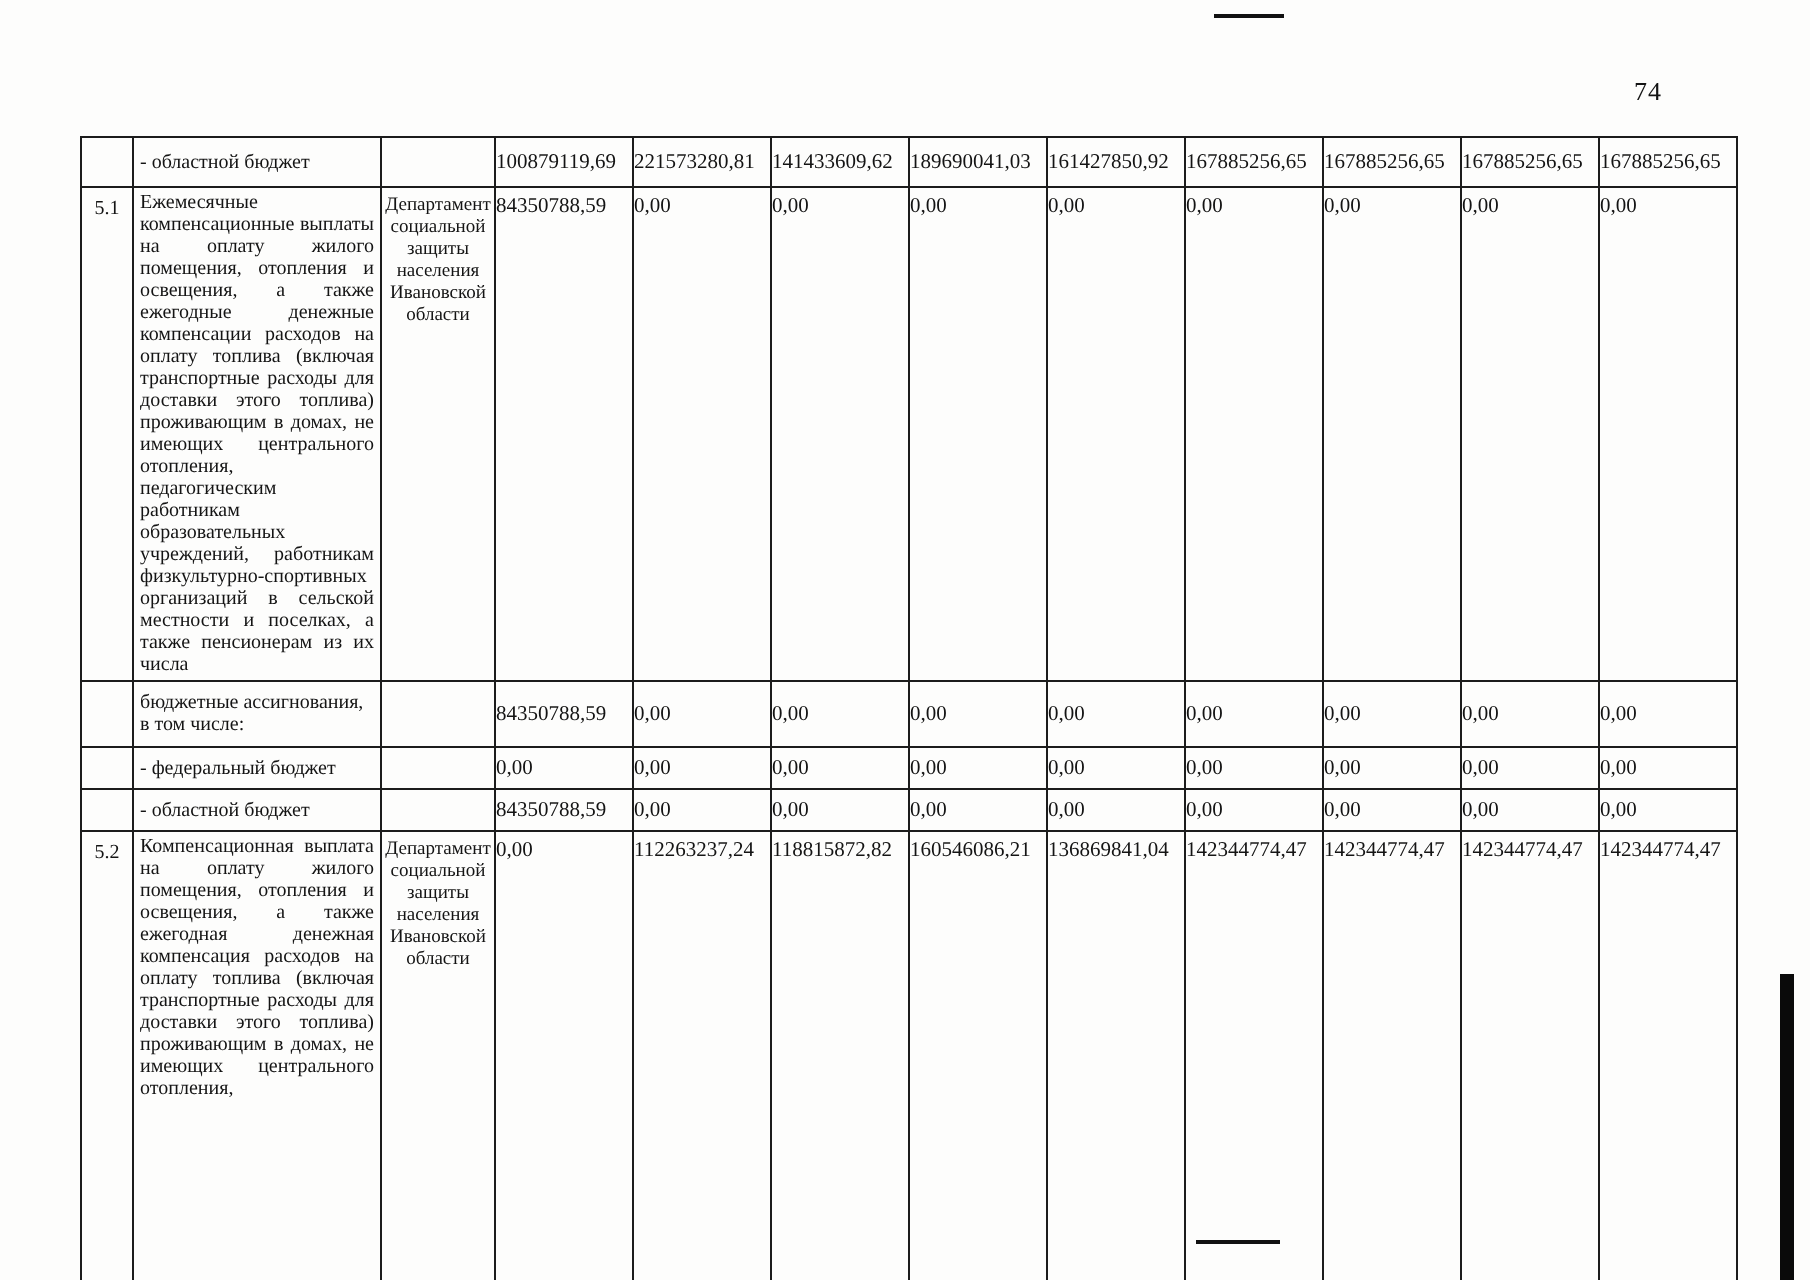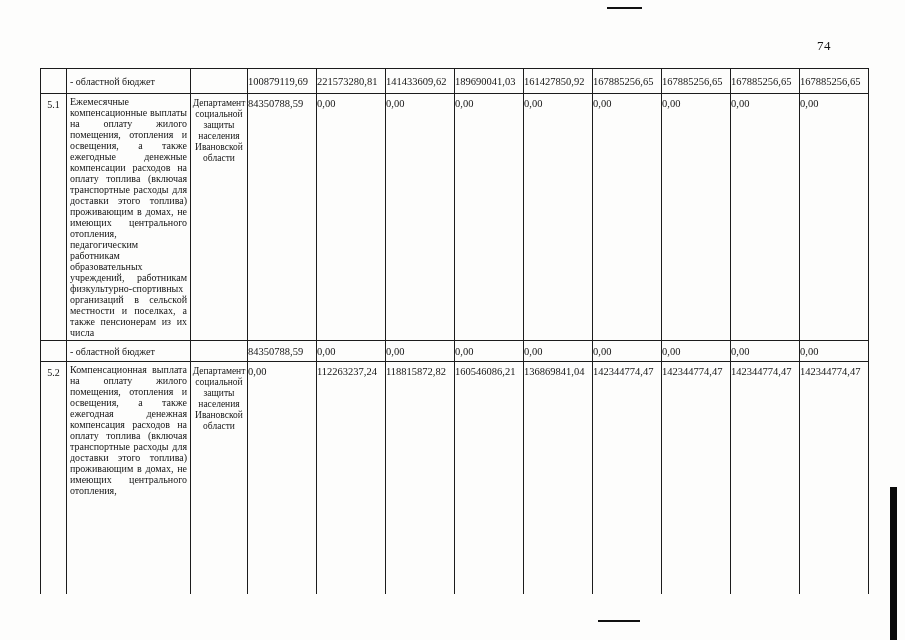--- a/index.html
+++ b/index.html
@@ -115,21 +115,49 @@
     <td class="c-val">0,00</td>
     <td class="c-val">0,00</td>
     <td class="c-val">0,00</td>
     <td class="c-val">0,00</td>
     <td class="c-val">0,00</td>
     <td class="c-val">0,00</td>
     <td class="c-val">0,00</td>
     <td class="c-val">0,00</td>
   </tr>
 
+  <tr style="height:33px">
+    <td class="c-num"></td>
+    <td class="c-title left">бюджетные ассигнования, в том числе:</td>
+    <td class="c-dept"></td>
+    <td class="c-val">84350788,59</td>
+    <td class="c-val">0,00</td>
+    <td class="c-val">0,00</td>
+    <td class="c-val">0,00</td>
+    <td class="c-val">0,00</td>
+    <td class="c-val">0,00</td>
+    <td class="c-val">0,00</td>
+    <td class="c-val">0,00</td>
+    <td class="c-val">0,00</td>
+  </tr>
 
+  <tr style="height:21px">
+    <td class="c-num"></td>
+    <td class="c-title left">- федеральный бюджет</td>
+    <td class="c-dept"></td>
+    <td class="c-val">0,00</td>
+    <td class="c-val">0,00</td>
+    <td class="c-val">0,00</td>
+    <td class="c-val">0,00</td>
+    <td class="c-val">0,00</td>
+    <td class="c-val">0,00</td>
+    <td class="c-val">0,00</td>
+    <td class="c-val">0,00</td>
+    <td class="c-val">0,00</td>
+  </tr>
 
   <tr style="height:21px">
     <td class="c-num"></td>
     <td class="c-title left">- областной бюджет</td>
     <td class="c-dept"></td>
     <td class="c-val">84350788,59</td>
     <td class="c-val">0,00</td>
     <td class="c-val">0,00</td>
     <td class="c-val">0,00</td>
     <td class="c-val">0,00</td>

